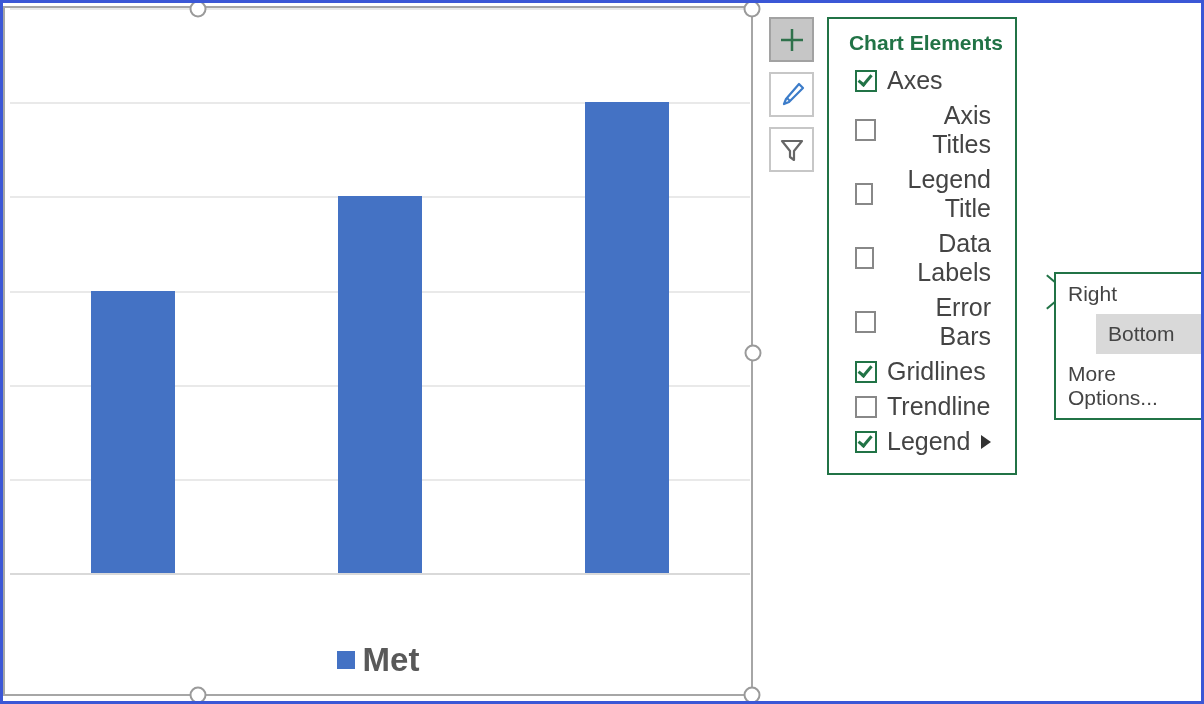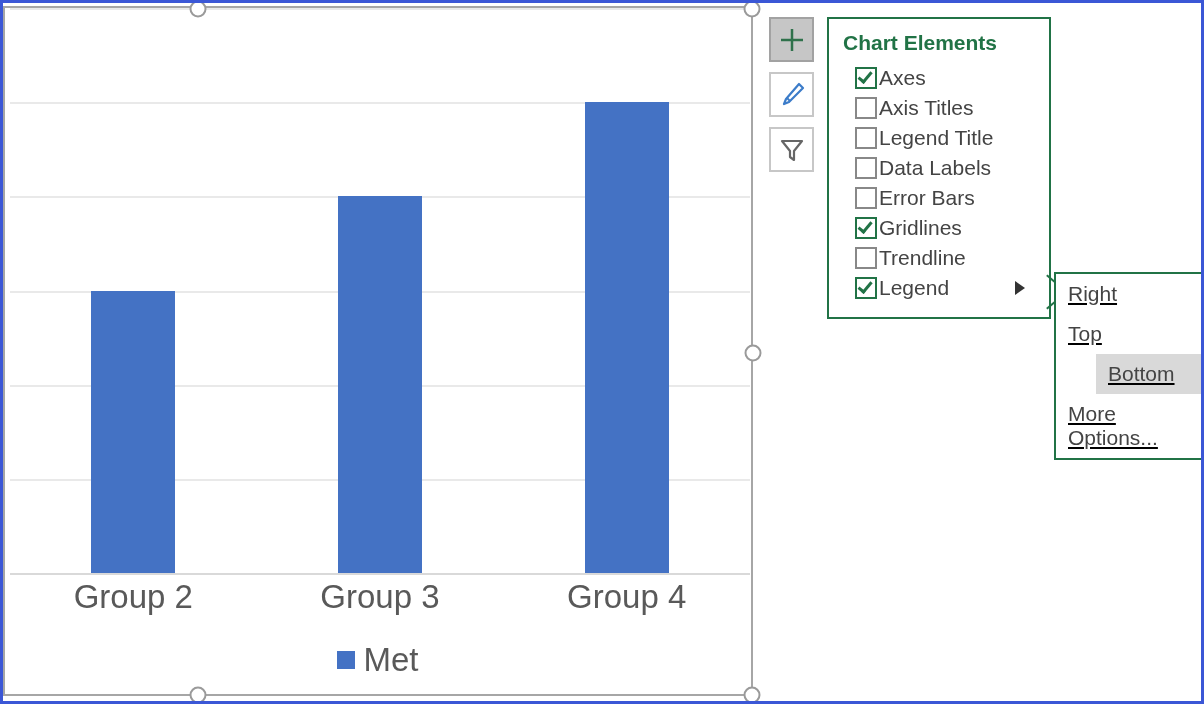--- a/index.html
+++ b/index.html
@@ -64,20 +64,21 @@
   .legend {
     position: absolute;
     bottom: 15px;
     left: 0; right: 0;
     display: flex;
     justify-content: center;
     align-items: center;
     gap: 8px;
     font-size: 33px;
     color: #595959;
+    font-weight: bold;
   }
   .legend-swatch {
     width: 18px; height: 18px;
     background: #4472c4;
   }
 
   
   .handle {
     position: absolute;
     width: 17px; height: 17px;
@@ -107,36 +108,37 @@
   .side-btn.active {
     background: #c6c6c6;
     border-color: #a2a2a2;
   }
 
   
   .flyout {
     position: absolute;
     left: 824px;
     top: 14px;
-    width: 224px;
+    width: 190px;
     border: 2px solid #217346;
     background: #fff;
     padding: 12px 12px 14px 14px;
+    text-align: right;
   }
   .flyout-title {
     color: #217346;
     font-weight: 700;
     font-size: 21px;
     margin-bottom: 8px;
   }
   .fly-item {
     display: flex;
     align-items: center;
-    gap: 2px;
-    font-size: 21px;
+    gap: 10px;
+    font-size: 25px;
     color: #444;
     padding: 3px 12px;
   }
   .checkbox {
     width: 22px; height: 22px;
     border: 2px solid #888;
     display: flex;
     align-items: center;
     justify-content: center;
   }
@@ -175,21 +177,20 @@
 
   .submenu {
     position: absolute;
     left: 1051px;
     top: 269px;
     width: 151px;
     border-top: 2px solid #217346;
     border-left: 2px solid #217346;
     border-bottom: 2px solid #217346;
     background: #fff;
-    text-decoration: underline;
   }
   .submenu-item {
     padding: 8px 12px;
     font-size: 21px;
     color: #444;
   }
   .submenu-item.selected { background: #d9d9d9; margin-left: 40px; }
 </style>
 </head>
 <body>
@@ -202,25 +203,20 @@
         <div class="gridline" style="top: 470.833px;"></div>
         <div class="gridline" style="top: 376.667px;"></div>
         <div class="gridline" style="top: 282.5px;"></div>
         <div class="gridline" style="top: 188.333px;"></div>
         <div class="gridline" style="top: 94.1667px;"></div>
         <div class="gridline" style="top: 0px;"></div>
         <div class="bar" style="left: 81.3333px; height: 282.5px; background: rgb(68, 114, 196);"></div>
         <div class="bar" style="left: 328px; height: 376.667px; background: rgb(68, 114, 196);"></div>
         <div class="bar" style="left: 574.667px; height: 470.833px; background: rgb(68, 114, 196);"></div>
       </div>
-    <div class="x-labels">
-        <div class="x-label" style="left: 0px; width: 246.667px;">Group 2</div>
-        <div class="x-label" style="left: 246.667px; width: 246.667px;">Group 3</div>
-        <div class="x-label" style="left: 493.333px; width: 246.667px;">Group 4</div>
-      </div>
     <div class="legend">
       <span class="legend-swatch"></span>
       <span>Met</span>
     </div>
   </div>
 
   <div class="handle" style="left:195px; top:6px"></div>
   <div class="handle" style="left:749px; top:6px"></div>
   <div class="handle" style="left:750px; top:350px"></div>
   <div class="handle" style="left:195px; top:692px"></div>
@@ -288,18 +284,17 @@
           <span>Legend</span>
           <div class="fly-chevron"></div>
         </div>
       </div>
   </div>
 
   <div class="submenu-connector"></div>
 
   <div class="submenu">
       <div class="submenu-item">Right</div>
-      <div class="submenu-item">Top</div>
       <div class="submenu-item selected">Bottom</div>
       <div class="submenu-item">More Options...</div>
     </div>
 
 </div>
 
 </body></html>

